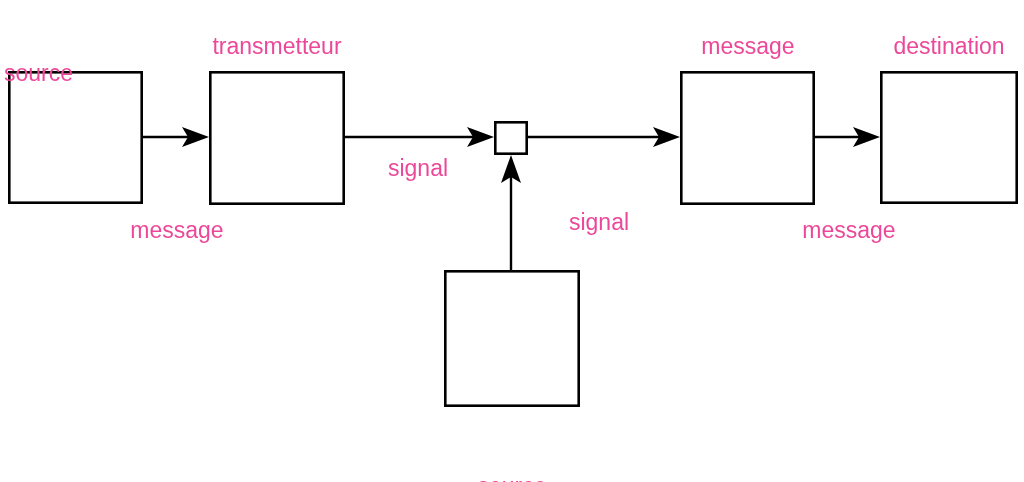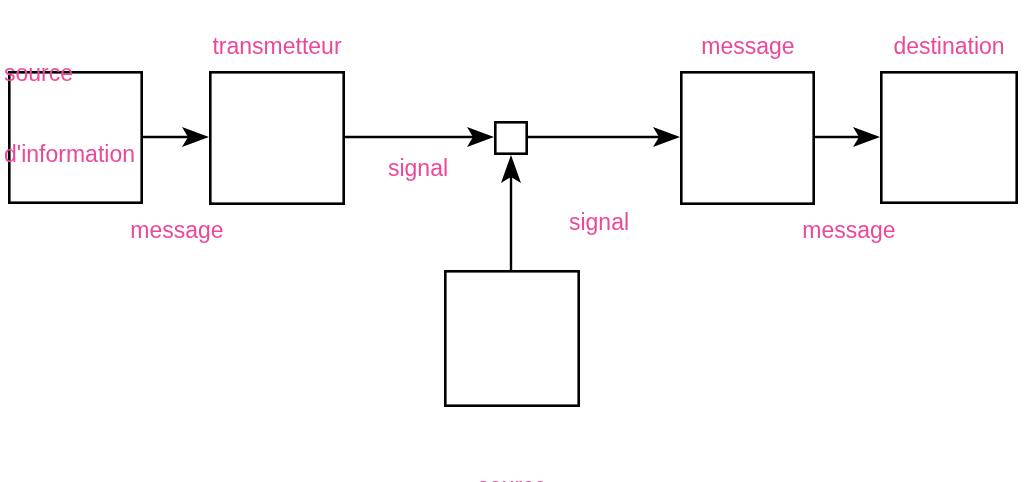--- a/index.html
+++ b/index.html
@@ -86,21 +86,20 @@
     <line class="flow-line" x1="815" y1="137" x2="866" y2="137"></line>
     <polygon class="arrow-head" points="880,137 853,127 859,137 853,147"></polygon>
 
     <line class="flow-line" x1="511" y1="270" x2="511" y2="170"></line>
     <polygon class="arrow-head" points="511,155 501,183 511,177 521,183"></polygon>
 
   </svg>
 
   <div class="lbl lbl-left" style="left:4px; top:6px; width:200px;">
     <div>source</div>
-    <div>d'information</div>
   </div>
 
   <div class="lbl lbl-center" style="left:192px; top:33px; width:170px;">transmetteur</div>
 
   <div class="lbl lbl-center" style="left:668px; top:33px; width:160px;">message</div>
 
   <div class="lbl lbl-center" style="left:869px; top:33px; width:160px;">destination</div>
 
   <div class="lbl lbl-center" style="left:102px; top:217px; width:150px;">message</div>
 

